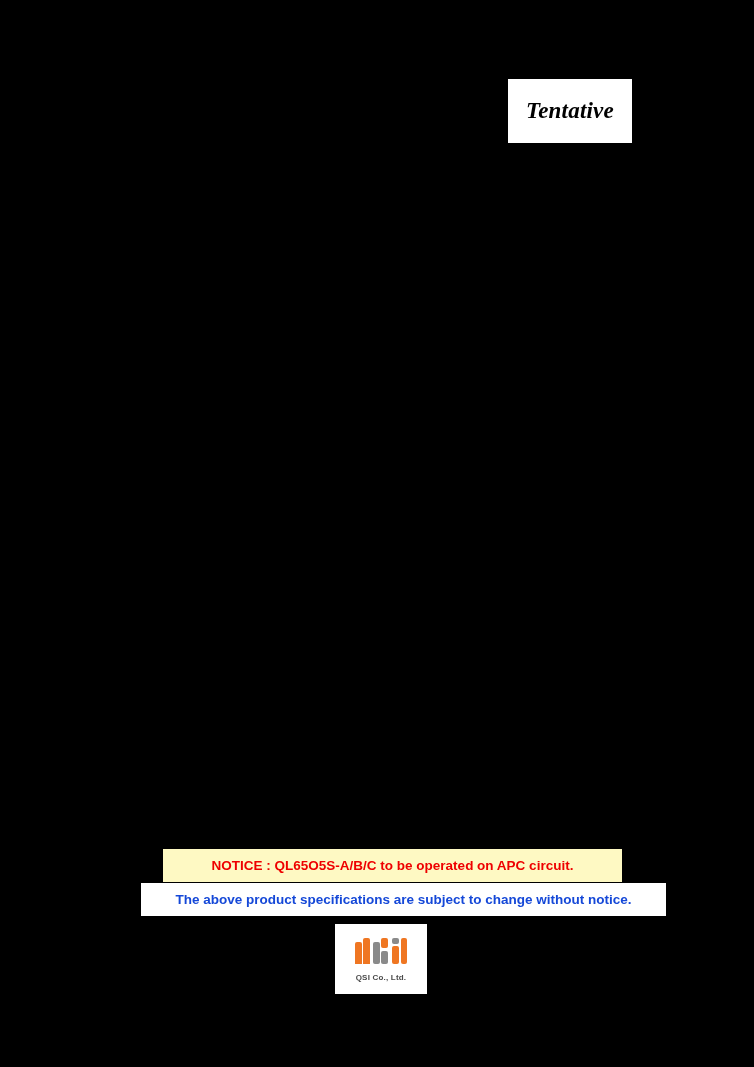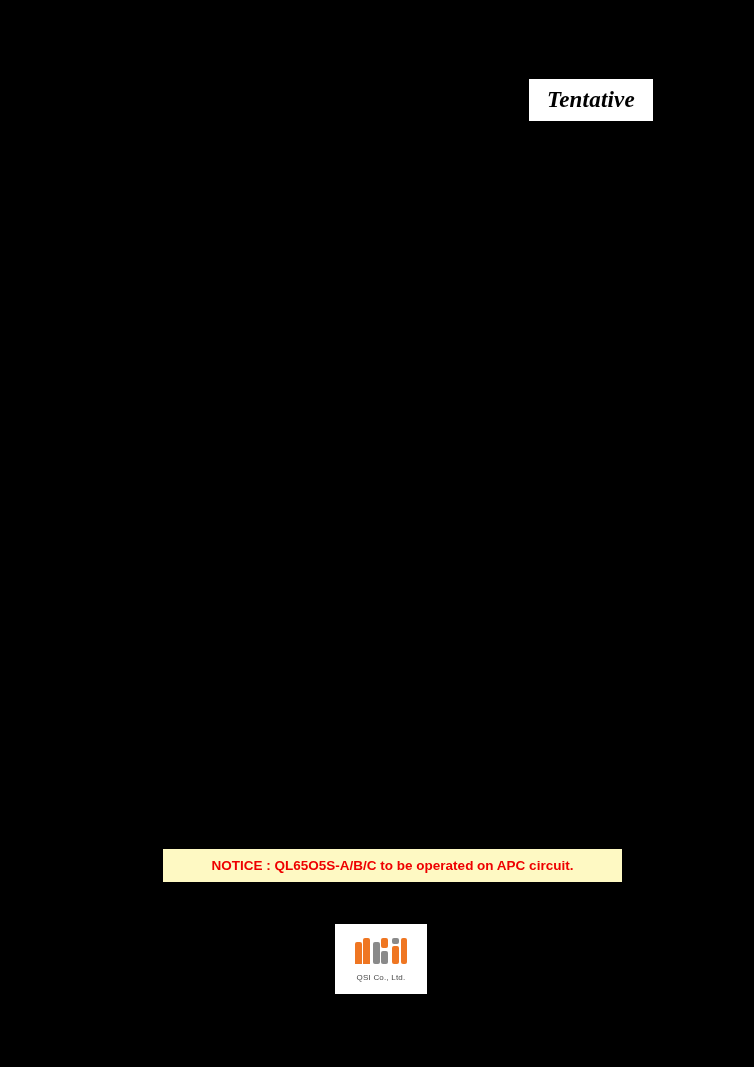--- a/index.html
+++ b/index.html
@@ -23,26 +23,25 @@
     height: 1067px;
     background: #000000;
   }
 
   
   .tentative-box {
     position: absolute;
     left: 508px;
     top: 79px;
     width: 124px;
-    height: 42px;
+    height: 64px;
     background: #ffffff;
     display: flex;
     align-items: center;
     justify-content: center;
-    margin-left: 21px;
   }
   .tentative-text {
     font-family: "Liberation Serif", serif;
     font-style: italic;
     font-weight: bold;
     font-size: 23px;
     color: #000000;
     letter-spacing: 0.2px;
     white-space: nowrap;
   }
@@ -121,40 +120,43 @@
   .lm-s2 { left: 26px; top: 0px;  width: 7px;  height: 10px; border-radius: 2px; }
   .lm-s3 { left: 26px; top: 13px; width: 7px;  height: 13px; border-radius: 2px; }
   
   .lm-i1 { left: 37px; top: 8px;  width: 7px;  height: 18px; border-radius: 2px; }
   .lm-i2 { left: 37px; top: 0px;  width: 7px;  height: 6px;  border-radius: 2px; }
   .lm-dot { left: 46px; top: 0px; width: 6px;  height: 26px; border-radius: 2px; }
 
   .logo-caption {
     margin-top: 5px;
     font-family: "Liberation Sans", sans-serif;
-    font-weight: normal;
+    font-weight: bold;
     font-size: 8px;
     color: #4a4a4a;
     letter-spacing: 0.2px;
     white-space: nowrap;
   }
 </style>
 </head>
 <body>
 
 <div class="page">
 
   <div class="tentative-box">
     <span class="tentative-text">Tentative</span>
   </div>
 
   <div class="notice-box">
     <span class="notice-text">NOTICE : QL65O5S-A/B/C to be operated on APC circuit.</span>
   </div>
 
+  <div class="disclaimer-box">
+    <span class="disclaimer-text">The above product specifications are subject to change without notice.</span>
+  </div>
 
   <div class="logo-box">
     <div class="logo-mark">
       <span class="bar lm-q1"></span>
       <span class="bar lm-q2"></span>
       <span class="bar gray lm-s1"></span>
       <span class="bar lm-s2"></span>
       <span class="bar gray lm-s3"></span>
       <span class="bar lm-i1"></span>
       <span class="bar gray lm-i2"></span>

